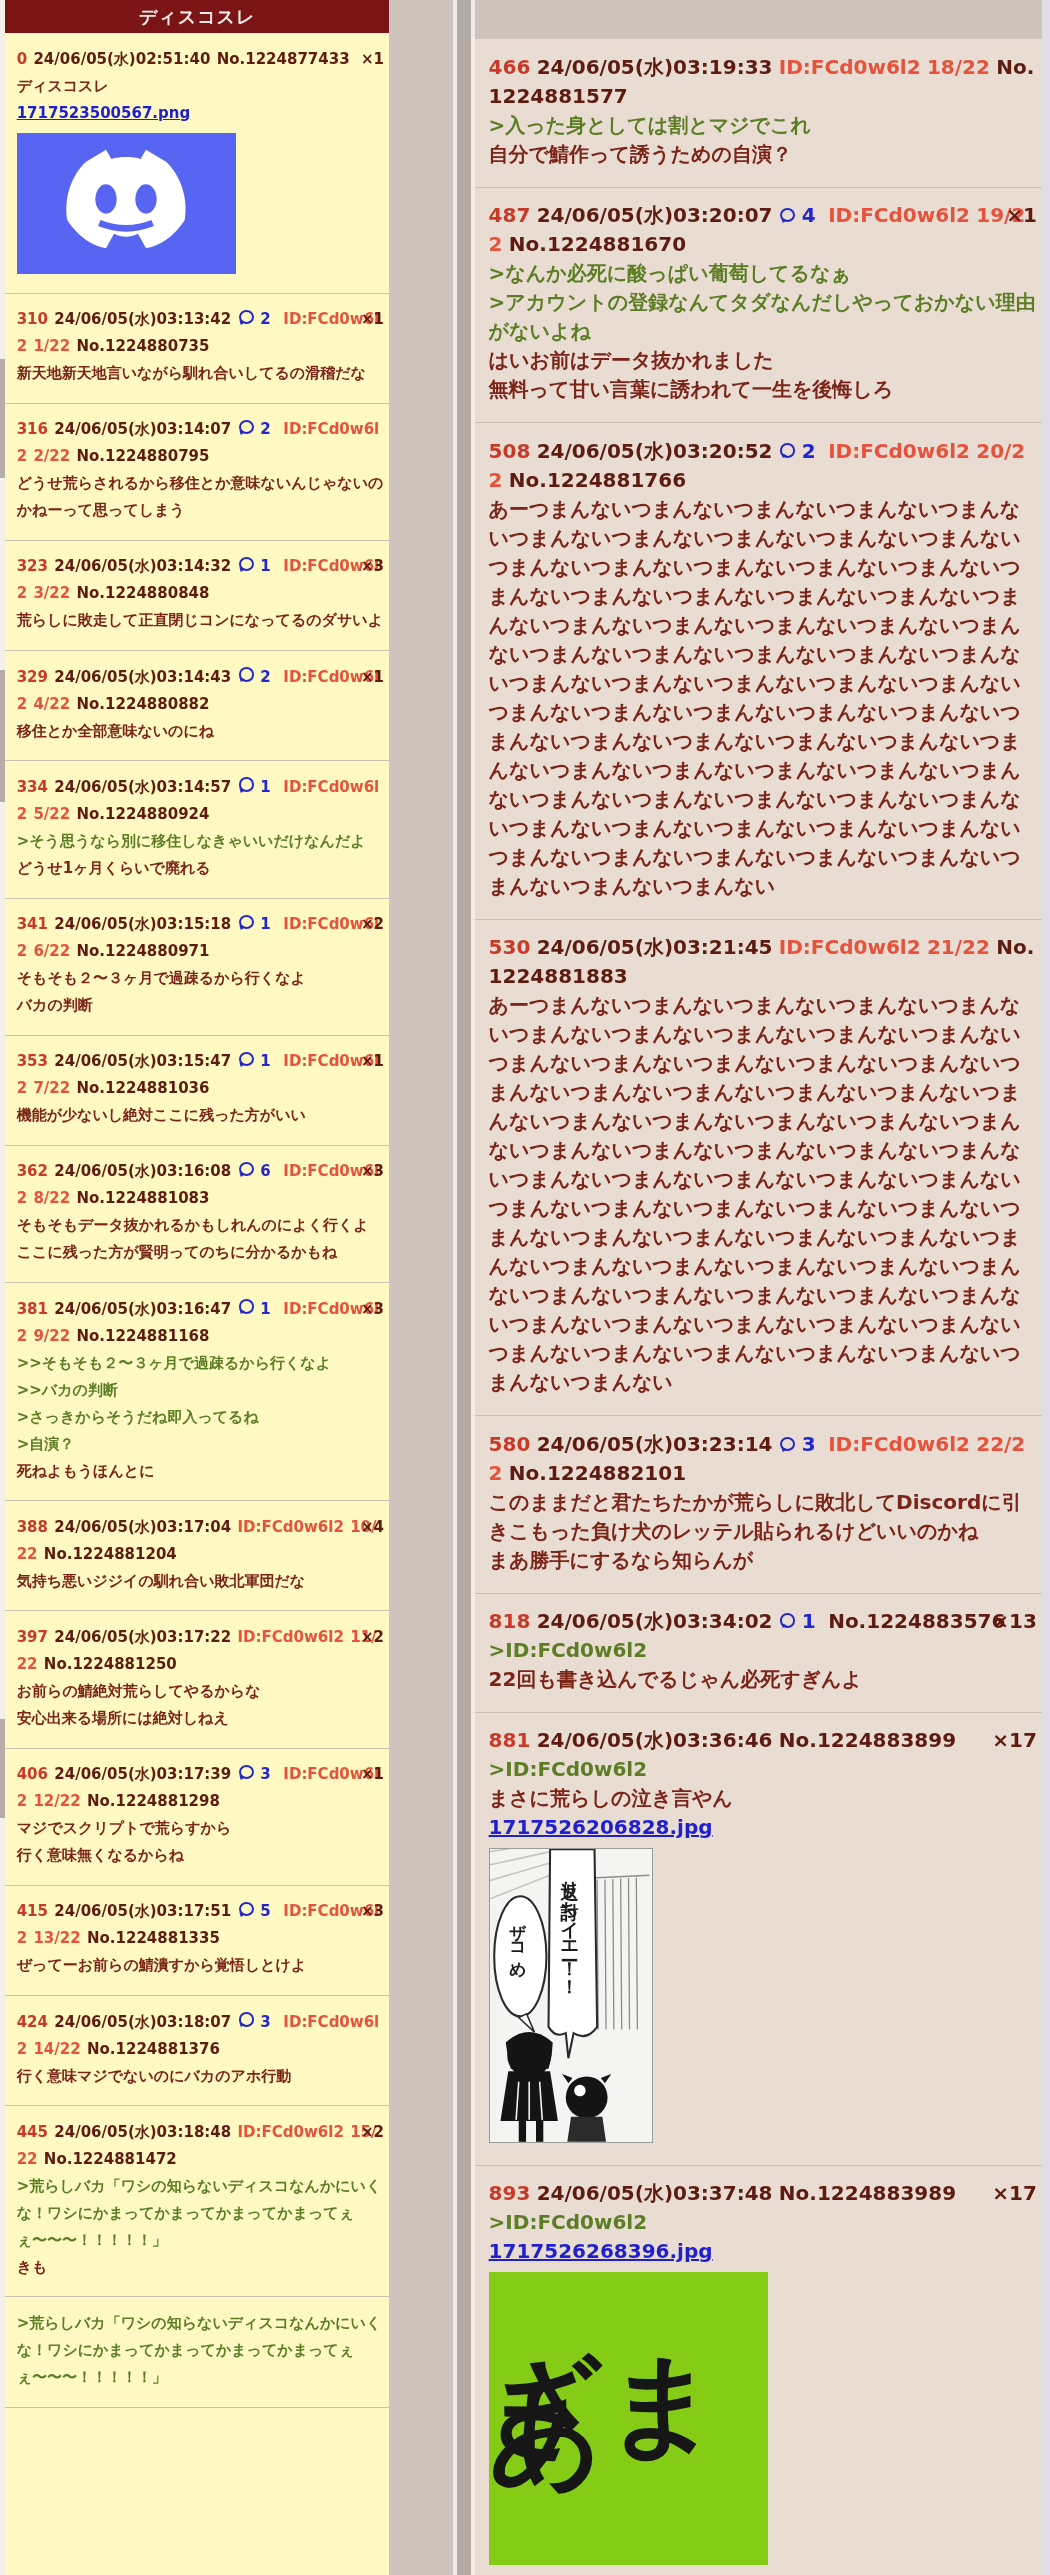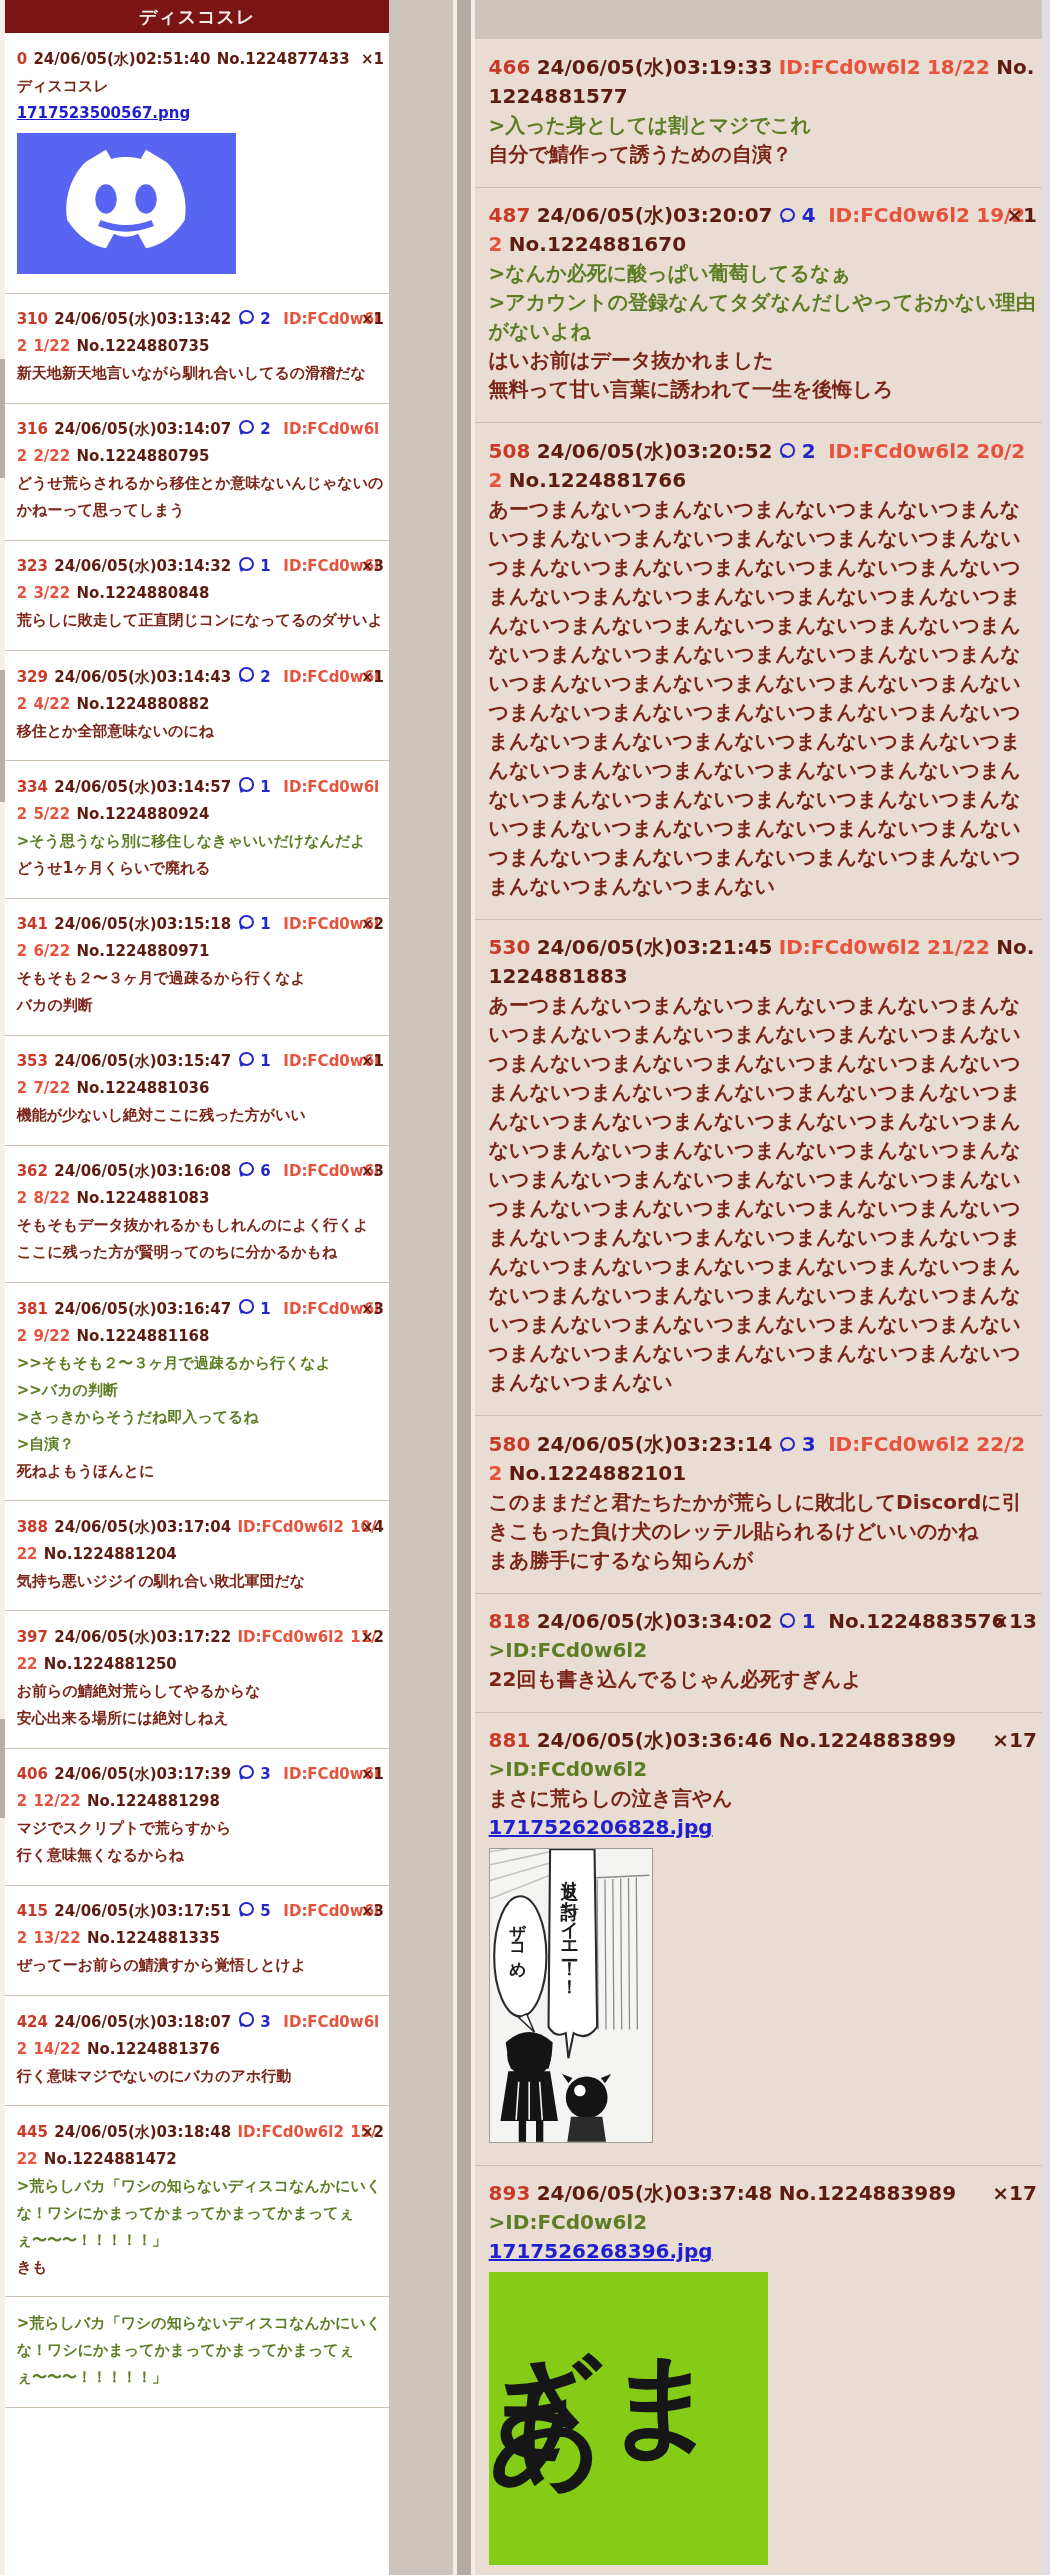--- a/index.html
+++ b/index.html
@@ -8,21 +8,21 @@
     background:#cdc5bd;
     font-family:"DejaVu Sans","Liberation Sans",sans-serif;
     font-weight:bold;
     -webkit-font-smoothing:antialiased;
   }
   
   .edge-strip{position:absolute;top:0;height:2576px;background:#f4efe9;}
   .edge-strip .frag{position:absolute;left:0;width:100%;background:#b7aea7;}
   #left-strip{left:0;width:5.2px;}
   #right-strip{left:1042px;width:7.8px;background:#e2dde4;}
-  #pane-left{position:absolute;left:5.2px;top:0;width:384px;height:2576px;background:#ffffff;overflow:hidden;}
+  #pane-left{position:absolute;left:5.2px;top:0;width:384px;height:2576px;background:#fef9c3;overflow:hidden;}
   #gutter{position:absolute;left:453px;top:0;width:22px;height:2576px;background:#f2ede7;}
   #gutter .track{position:absolute;left:4.2px;top:0;width:13.6px;height:2576px;background:#b3aaa4;}
   #pane-right{position:absolute;left:475px;top:0;width:567px;height:2576px;background:#e9ddd3;overflow:hidden;margin-top:39px;}
   
   .titlebar{height:33px;background:#7b1414;color:#f3eaea;display:flex;align-items:center;justify-content:center;
     font-size:18px;letter-spacing:1px;}
   
   .post{position:relative;border-bottom:1px solid #ccbfb4;word-break:break-all;}
   #pane-left .post{padding:12.5px 4.2px 15.7px 11.5px;font-size:15px;line-height:27px;}
   #pane-right .post{padding:13.6px 6.3px 18px 13.6px;font-size:20px;line-height:29px;}

